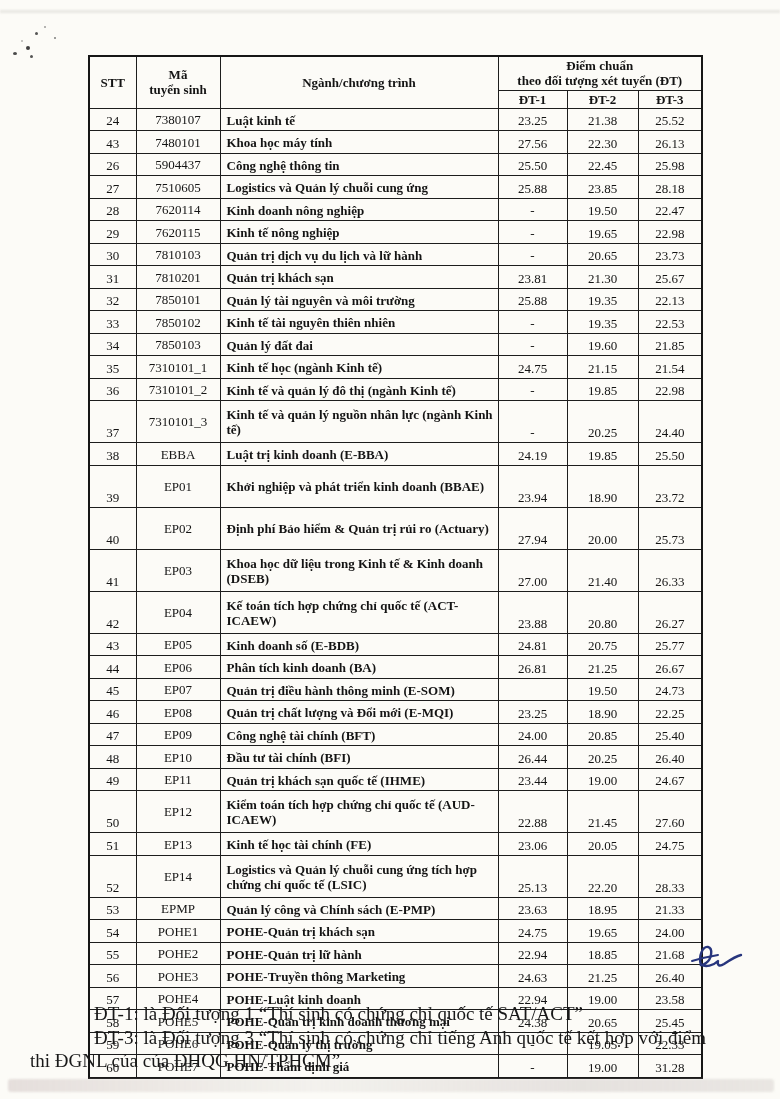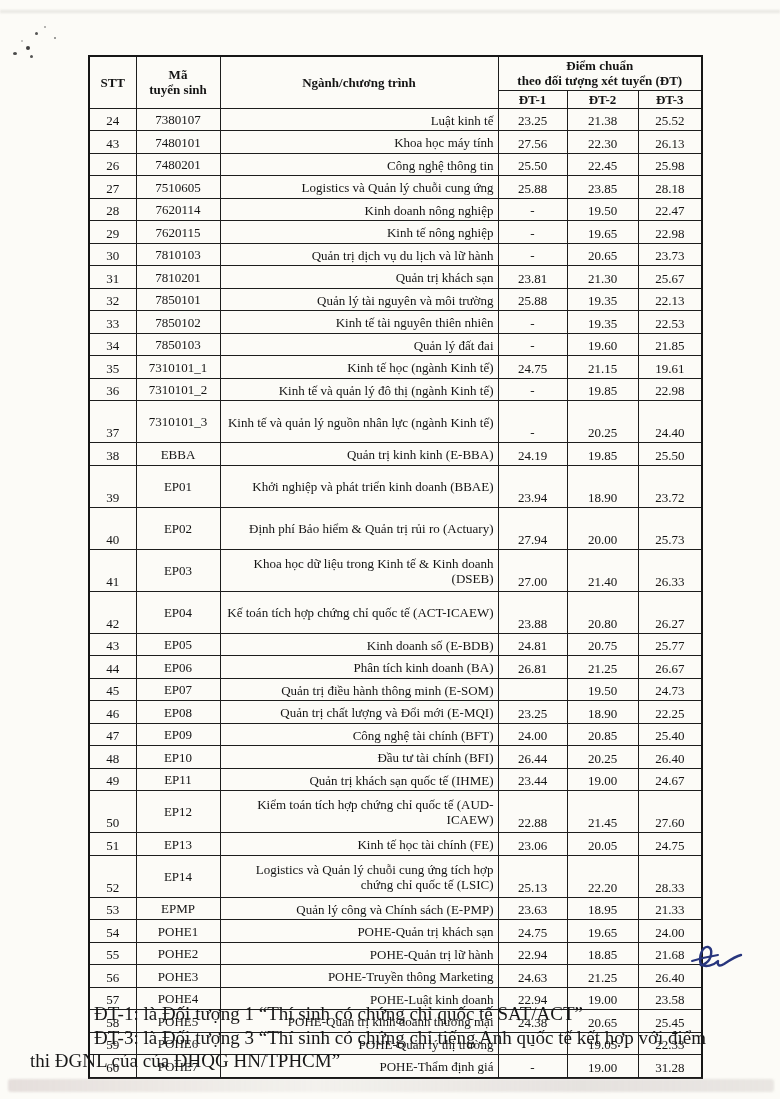--- a/index.html
+++ b/index.html
@@ -30,21 +30,21 @@
     font-size:13px;line-height:1.18;
     overflow:hidden;
   }
   .score-table thead th{font-weight:bold;text-align:center;vertical-align:middle;padding:1px 2px;}
   .score-table thead tr.h1{height:32px;}
   .score-table thead tr.h2{height:17px;}
   .score-table td{height:19.5px;}
   .score-table tr.tall td{height:39px;}
   .score-table td.stt{text-align:center;vertical-align:bottom;padding:0 0 2px 0;}
   .score-table td.code{text-align:center;vertical-align:middle;padding:0 1px;}
-  .score-table td.name{text-align:right;vertical-align:middle;padding:1px 4px 0 6px;}
+  .score-table td.name{text-align:left;vertical-align:middle;padding:1px 4px 0 6px;font-weight:bold;}
   .score-table td.dt{text-align:center;vertical-align:bottom;padding:0 0 2px 0;}
   .grp-line{display:block;}
 
   
   .footnotes{position:absolute;left:30px;top:1002px;width:700px;}
   .footnotes p{margin:0;font-size:19px;line-height:23.5px;text-indent:64px;color:#181818;}
 
   
   .signature{position:absolute;left:688px;top:938px;width:56px;height:40px;}
 </style>
@@ -105,21 +105,21 @@
         <tr>
           <td class="stt">43</td>
           <td class="code">7480101</td>
           <td class="name">Khoa học máy tính</td>
           <td class="dt">27.56</td>
           <td class="dt">22.30</td>
           <td class="dt">26.13</td>
         </tr>
         <tr>
           <td class="stt">26</td>
-          <td class="code">7480201</td>
+          <td class="code">5904437</td>
           <td class="name">Công nghệ thông tin</td>
           <td class="dt">25.50</td>
           <td class="dt">22.45</td>
           <td class="dt">25.98</td>
         </tr>
         <tr>
           <td class="stt">27</td>
           <td class="code">7510605</td>
           <td class="name">Logistics và Quản lý chuỗi cung ứng</td>
           <td class="dt">25.88</td>
@@ -181,42 +181,42 @@
           <td class="dt">-</td>
           <td class="dt">19.60</td>
           <td class="dt">21.85</td>
         </tr>
         <tr>
           <td class="stt">35</td>
           <td class="code">7310101_1</td>
           <td class="name">Kinh tế học (ngành Kinh tế)</td>
           <td class="dt">24.75</td>
           <td class="dt">21.15</td>
-          <td class="dt">19.61</td>
+          <td class="dt">21.54</td>
         </tr>
         <tr>
           <td class="stt">36</td>
           <td class="code">7310101_2</td>
           <td class="name">Kinh tế và quản lý đô thị (ngành Kinh tế)</td>
           <td class="dt">-</td>
           <td class="dt">19.85</td>
           <td class="dt">22.98</td>
         </tr>
         <tr class="tall">
           <td class="stt">37</td>
           <td class="code">7310101_3</td>
           <td class="name">Kinh tế và quản lý nguồn nhân lực (ngành Kinh tế)</td>
           <td class="dt">-</td>
           <td class="dt">20.25</td>
           <td class="dt">24.40</td>
         </tr>
         <tr>
           <td class="stt">38</td>
           <td class="code">EBBA</td>
-          <td class="name">Quản trị kinh kinh (E-BBA)</td>
+          <td class="name">Luật trị kinh doanh (E-BBA)</td>
           <td class="dt">24.19</td>
           <td class="dt">19.85</td>
           <td class="dt">25.50</td>
         </tr>
         <tr class="tall">
           <td class="stt">39</td>
           <td class="code">EP01</td>
           <td class="name">Khởi nghiệp và phát triển kinh doanh (BBAE)</td>
           <td class="dt">23.94</td>
           <td class="dt">18.90</td>

